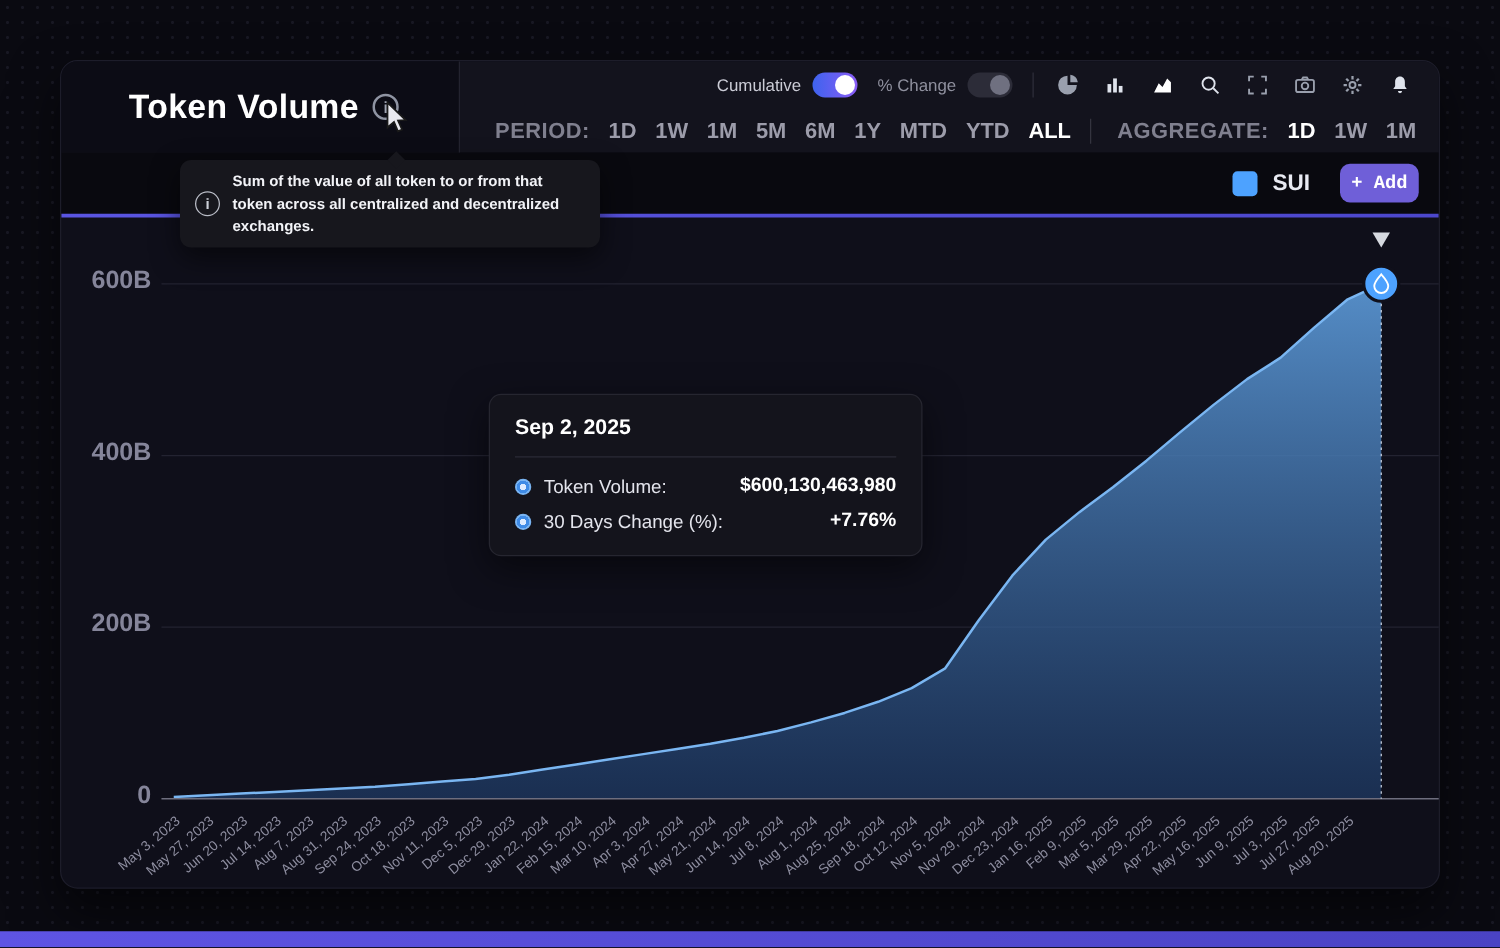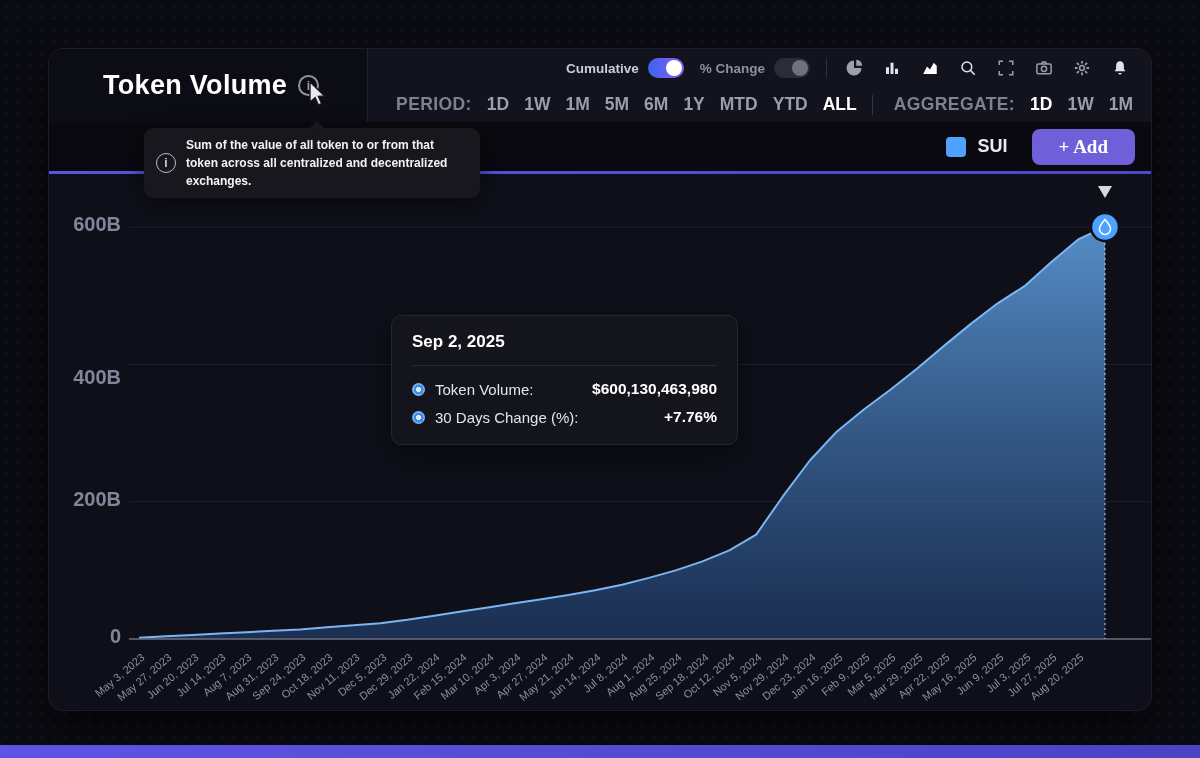--- a/index.html
+++ b/index.html
@@ -17,21 +17,21 @@
   .title-block { width:332px; background:#0c0c15; display:flex; align-items:center;
     padding-left:54px; border-right:1px solid #23232f; }
   .page-title { font-size:27px; font-weight:700; color:#ffffff; letter-spacing:.3px; }
   .info-icon { width:21px; height:21px; border:2px solid #8f94a2; border-radius:50%;
     color:#9fa4b2; font-size:13px; font-weight:700; display:flex; align-items:center;
     justify-content:center; margin-left:11px; cursor:pointer; }
   .header-right { flex:1; display:flex; flex-direction:column; }
   .row1 { height:38px; display:flex; align-items:center; justify-content:flex-end;
     padding-right:20px; gap:16px; }
   .toggle-wrap { display:flex; align-items:center; gap:9px; }
-  .tlabel { font-size:13.5px; color:#cbccd6; font-weight:700; }
+  .tlabel { font-size:13.5px; color:#cbccd6; font-weight:400; }
   .tlabel.dim { color:#8f909e; }
   .toggle { width:36px; height:20px; border-radius:10px; position:relative; cursor:pointer; }
   .toggle.on { background:linear-gradient(90deg,#3e63ee,#8a5cf6); }
   .toggle.off { background:#2c2c38; }
   .knob { position:absolute; top:2px; width:16px; height:16px; border-radius:50%; }
   .toggle.on .knob { right:2px; background:#ffffff; }
   .toggle.off .knob { right:2px; background:#6f7080; }
   .vdiv { width:1px; height:20px; background:#2e2e3a; }
   .hicon { display:flex; align-items:center; justify-content:center; width:22px; height:22px; cursor:pointer; }
   .ic-gray { color:#9aa0ae; } .ic-light { color:#dfe3ec; } .ic-white { color:#ffffff; }
@@ -42,22 +42,22 @@
   .popt { color:#9c9caa; font-weight:600; cursor:pointer; }
   .popt.selected { color:#ffffff; font-weight:700; }
   .agg-group { margin-left:auto; display:flex; align-items:center; gap:15px; }
   .vdiv2 { width:1px; height:20px; background:#34343f; margin-right:6px; }
 
   
   .legend-row { height:49px; background:#09090f; display:flex; align-items:center;
     justify-content:flex-end; padding-right:16px; gap:12px; }
   .swatch { width:20px; height:20px; border-radius:4px; background:#4da2ff; }
   .token { font-size:18px; color:#e8eaf2; font-weight:600; margin-right:12px; cursor:pointer; }
-  .add-btn { background:#6f5fd8; color:#fff; border:none; border-radius:8px; font-size:19px;
-    font-weight:600; padding:7px 27px; cursor:pointer; font-family:Liberation Serif, serif; }
+  .add-btn { background:#6f5fd8; color:#fff; border:none; border-radius:8px; font-size:15px;
+    font-weight:600; padding:7px 9px; cursor:pointer; font-family:Liberation Mono, monospace; }
 
   .accent { height:3px; background:linear-gradient(90deg,#5a55e2,#4c47cc); }
 
   
   .chart { position:absolute; left:0; top:125px; right:0; bottom:0; }
   #chart-svg { position:absolute; left:80px; top:0; }
   .ytick { position:absolute; left:0; width:72px; text-align:right; font-size:20px;
     font-weight:600; color:#85859a; }
   .xtick { position:absolute; top:477px; width:140px; text-align:right; font-size:11px;
     color:#8e8ea0; white-space:nowrap; transform:rotate(-40deg); transform-origin:100% 0; }
@@ -222,21 +222,21 @@
           <path d="M10,463.627 L36.83333333333333,462.254 L63.666666666666664,460.881 L90.5,459.508 L117.33333333333333,458.135 L144.16666666666666,456.762 L171,455.389 L197.83333333333331,453.3295 L224.66666666666666,451.27 L251.5,449.2105 L278.3333333333333,445.778 L305.16666666666663,441.659 L332,437.54 L358.8333333333333,433.421 L385.66666666666663,429.302 L412.5,425.183 L439.3333333333333,421.064 L466.16666666666663,416.2585 L493,410.7665 L519.8333333333333,403.9015 L546.6666666666666,396.35 L573.5,387.4255 L600.3333333333333,376.4415 L627.1666666666666,360.652 L654,322.20799999999997 L680.8333333333333,286.51 L707.6666666666666,257.677 L734.5,235.709 L761.3333333333333,215.8005 L788.1666666666666,194.519 L815,171.86450000000002 L841.8333333333333,149.8965 L868.6666666666666,129.30149999999998 L895.5,112.13900000000001 L922.3333333333333,88.11149999999998 L949.1666666666666,65.457 L976,53.01075500000002" fill="none" stroke="#7ab6f2" stroke-width="2" stroke-linejoin="round"></path>
           <line x1="0" x2="1024" y1="465" y2="465" stroke="#6e6e7e" stroke-width="1.3"></line>
           <line x1="976" x2="976" y1="69.01075500000002" y2="465" stroke="#c9d2e0" stroke-width="1" stroke-dasharray="2,3"></line>
           <polygon points="969,12 983,12 976,24" fill="#d6d9e0"></polygon>
           <circle cx="976" cy="53.01075500000002" r="14" fill="#4da2ff" stroke="#10101b" stroke-width="2.5"></circle>
           <path d="M 976 45.410755000000016 C 979.9 49.810755000000015 981.6 52.21075500000002 981.6 54.810755000000015 A 5.6 5.6 0 1 1 970.4 54.810755000000015 C 970.4 52.21075500000002 972.1 49.810755000000015 976 45.410755000000016 Z" fill="none" stroke="#ffffff" stroke-width="1.5"></path>
         </svg>
       <div id="y-labels">
           <div class="ytick" style="top: 451px;">0</div>
           <div class="ytick" style="top: 313.7px;">200B</div>
-          <div class="ytick" style="top: 192px;">400B</div>
+          <div class="ytick" style="top: 177px;">400B</div>
           <div class="ytick" style="top: 39.1px;">600B</div>
         </div>
       <div id="x-labels">
           <div class="xtick" style="left: -50px;">May 3, 2023</div>
           <div class="xtick" style="left: -23.1667px;">May 27, 2023</div>
           <div class="xtick" style="left: 3.66667px;">Jun 20, 2023</div>
           <div class="xtick" style="left: 30.5px;">Jul 14, 2023</div>
           <div class="xtick" style="left: 57.3333px;">Aug 7, 2023</div>
           <div class="xtick" style="left: 84.1667px;">Aug 31, 2023</div>
           <div class="xtick" style="left: 111px;">Sep 24, 2023</div>

